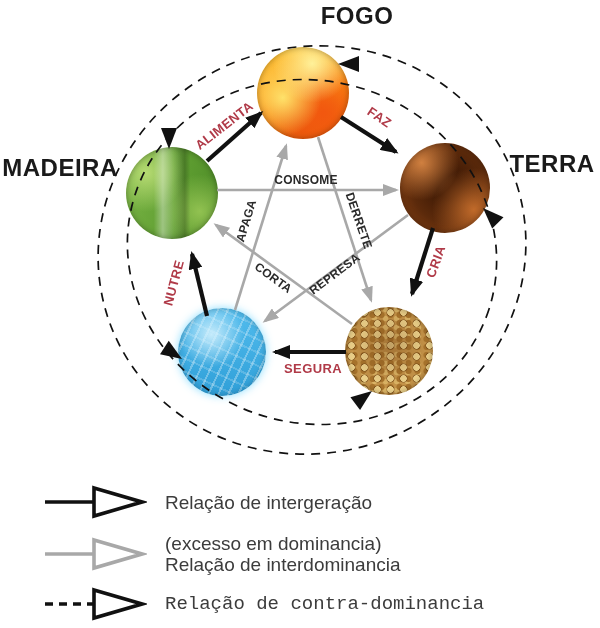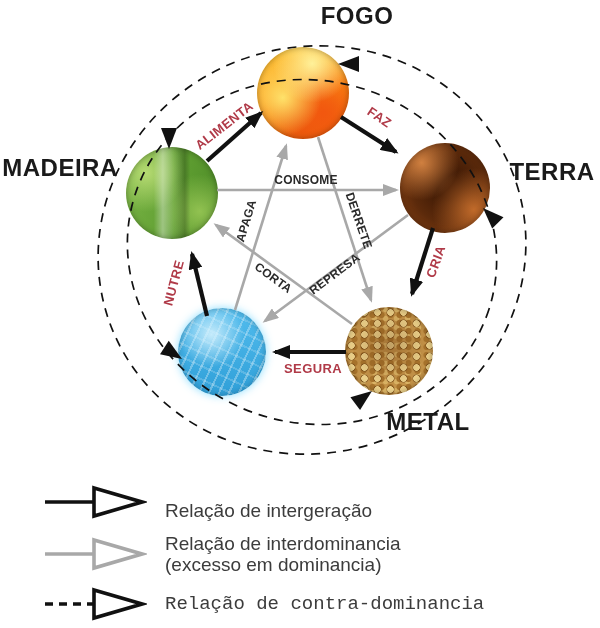--- a/index.html
+++ b/index.html
@@ -123,39 +123,38 @@
 
     <text class="dom-label" text-anchor="middle" transform="translate(306,184)">CONSOME</text>
     <text class="dom-label" text-anchor="middle" transform="translate(250,222) rotate(-73)">APAGA</text>
     <text class="dom-label" text-anchor="middle" transform="translate(355,222) rotate(71)">DERRETE</text>
     <text class="dom-label" text-anchor="middle" transform="translate(271,281) rotate(36)">CORTA</text>
     <text class="dom-label" text-anchor="middle" transform="translate(337,277) rotate(-37)">REPRESA</text>
   </svg>
 
   <div class="el-label" style="left:310px;top:16px;margin-left:47px;">FOGO</div>
   <div class="el-label" style="left:60px;top:168px;">MADEIRA</div>
-  <div class="el-label" style="left:552px;top:172px;">TERRA</div>
-  <div class="el-label" style="left:428px;top:422px;">METAL</div>
+  <div class="el-label" style="left:552px;top:164px;">TERRA</div>
 
-  <div class="legend-row" style="top:483px;align-items:flex-end;">
+  <div class="legend-row" style="top:483px;">
     <svg width="105" height="38" viewBox="0 0 105 38">
       <line x1="3" y1="19" x2="52" y2="19" stroke="#111111" stroke-width="3.6"></line>
       <polygon points="52,5 100,19 52,33" fill="#ffffff" stroke="#111111" stroke-width="3.6"></polygon>
     </svg>
     <div class="legend-text">Relação de intergeração</div>
   </div>
 
   <div class="legend-row" style="top:533px;">
     <svg width="105" height="38" viewBox="0 0 105 38">
       <line x1="3" y1="19" x2="52" y2="19" stroke="#a8a8a8" stroke-width="3.6"></line>
       <polygon points="52,5 100,19 52,33" fill="#ffffff" stroke="#a8a8a8" stroke-width="3.6"></polygon>
     </svg>
     <div class="legend-text">
+      <div>(excesso em dominancia)</div>
       <div>Relação de interdominancia</div>
-      <div>(excesso em dominancia)</div>
     </div>
   </div>
 
   <div class="legend-row" style="top:585px;font-family:Liberation Mono, monospace;">
     <svg width="105" height="38" viewBox="0 0 105 38">
       <line x1="3" y1="19" x2="52" y2="19" stroke="#111111" stroke-width="3.6" stroke-dasharray="8 6"></line>
       <polygon points="52,5 100,19 52,33" fill="#ffffff" stroke="#111111" stroke-width="3.6"></polygon>
     </svg>
     <div class="legend-text">Relação de contra-dominancia</div>
   </div>

